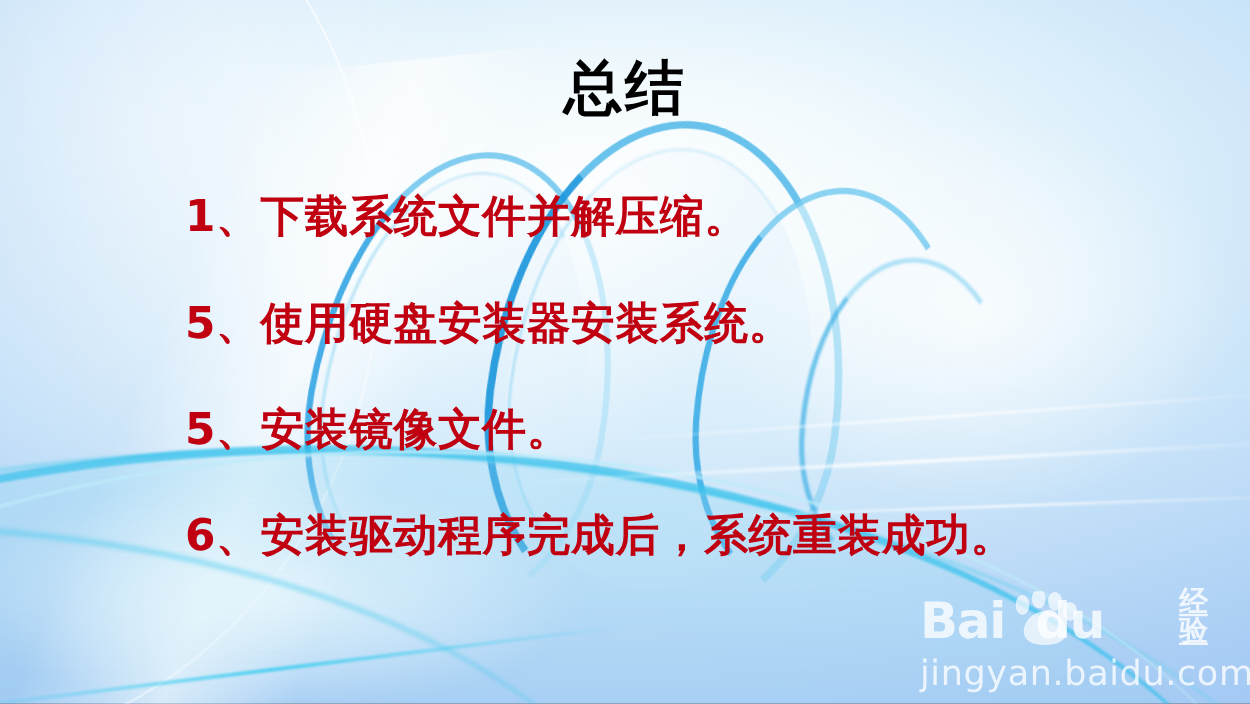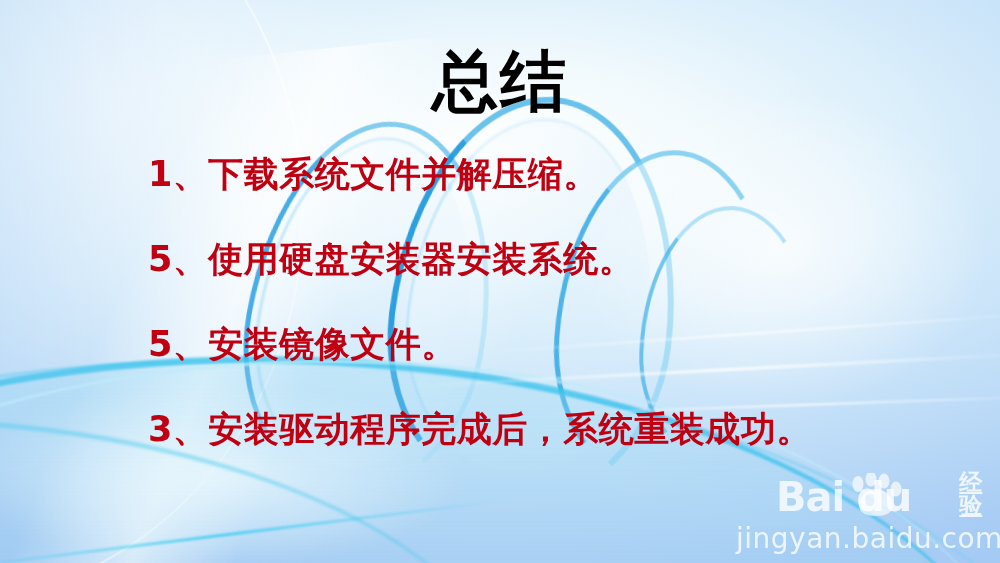--- a/index.html
+++ b/index.html
@@ -195,21 +195,21 @@
   
   .content {
     position: absolute;
     inset: 0;
   }
   .slide-title {
     position: absolute;
     top: 44px;
     left: 0; right: 0;
     text-align: center;
-    font-size: 66px;
+    font-size: 47px;
     line-height: 1.15;
     font-weight: bold;
     color: #000000;
     letter-spacing: 2px;
   }
   .bullet-list {
     position: absolute;
     left: 148px;
     top: 157px;
     width: 800px;
@@ -230,24 +230,23 @@
     position: absolute;
     right: 14px;
     bottom: 8px;
     width: 250px;
     text-align: left;
     user-select: none;
   }
   .wm-logo-row {
     display: flex;
     align-items: flex-end;
-    gap: 2px;
+    gap: 14px;
     position: relative;
     height: 46px;
-    margin-left: 40px;
   }
   .wm-baidu {
     font-size: 40px;
     font-weight: bold;
     color: rgba(255,255,255,0.78);
     line-height: 1;
     letter-spacing: -1px;
     position: relative;
     z-index: 2;
   }
@@ -309,21 +308,21 @@
   <div class="streak-cyan"></div>
 
   <div class="content">
 
     <div class="slide-title">总结</div>
 
     <div class="bullet-list">
       <div class="bullet-item">1、下载系统文件并解压缩。</div>
       <div class="bullet-item">5、使用硬盘安装器安装系统。</div>
       <div class="bullet-item">5、安装镜像文件。</div>
-      <div class="bullet-item">3、安装驱动程序完成后，系统重装成功。</div>
+      <div class="bullet-item">6、安装驱动程序完成后，系统重装成功。</div>
     </div>
 
   </div>
 
   <div class="watermark">
     <div class="wm-logo-row">
       <span class="wm-baidu">Bai</span>
       <span class="wm-paw">
         <svg viewBox="0 0 56 46" width="56" height="46" aria-hidden="true">
           <g fill="rgba(255,255,255,0.80)">

